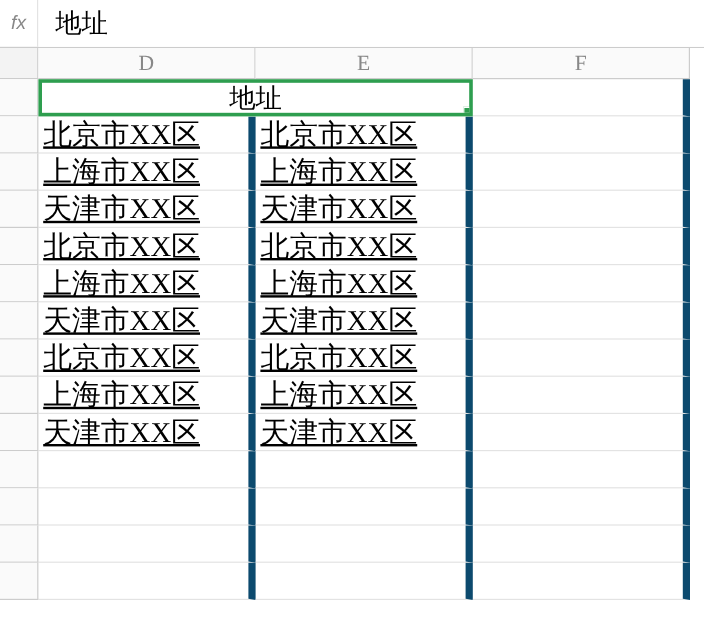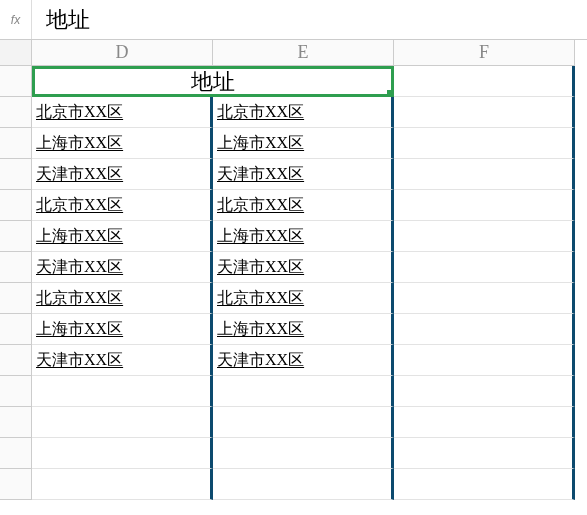--- a/index.html
+++ b/index.html
@@ -10,21 +10,21 @@
     display: flex;
     align-items: center;
     border-bottom: 1px solid #ccc;
     background: #fff;
   }
   .fx-label {
     width: 32px;
     text-align: center;
     font-style: italic;
     color: #888;
-    font-size: 12px;
+    font-size: 16px;
     border-right: 1px solid #ddd;
     height: 100%;
     display: flex;
     align-items: center;
     justify-content: center;
   }
   .formula-input {
     flex: 1;
     border: none;
     outline: none;
@@ -70,23 +70,23 @@
     display: flex;
     height: 31px;
   }
   .row-head {
     width: 32px;
     border-right: 1px solid #ccc;
     border-bottom: 1px solid #ccc;
     background: #fafafa;
   }
   .cell {
-    border-right: 3px solid #0c4a6e;
+    border-right: 6px solid #0c4a6e;
     border-bottom: 1px solid #e3e3e3;
-    font-size: 16px;
+    font-size: 24px;
     color: #000;
     padding: 2px 4px;
     overflow: hidden;
     white-space: nowrap;
     display: flex;
     align-items: center;
   }
   .cell-D { width: 181px; }
   .cell-E { width: 181px; }
   .cell-F { width: 181px; }

